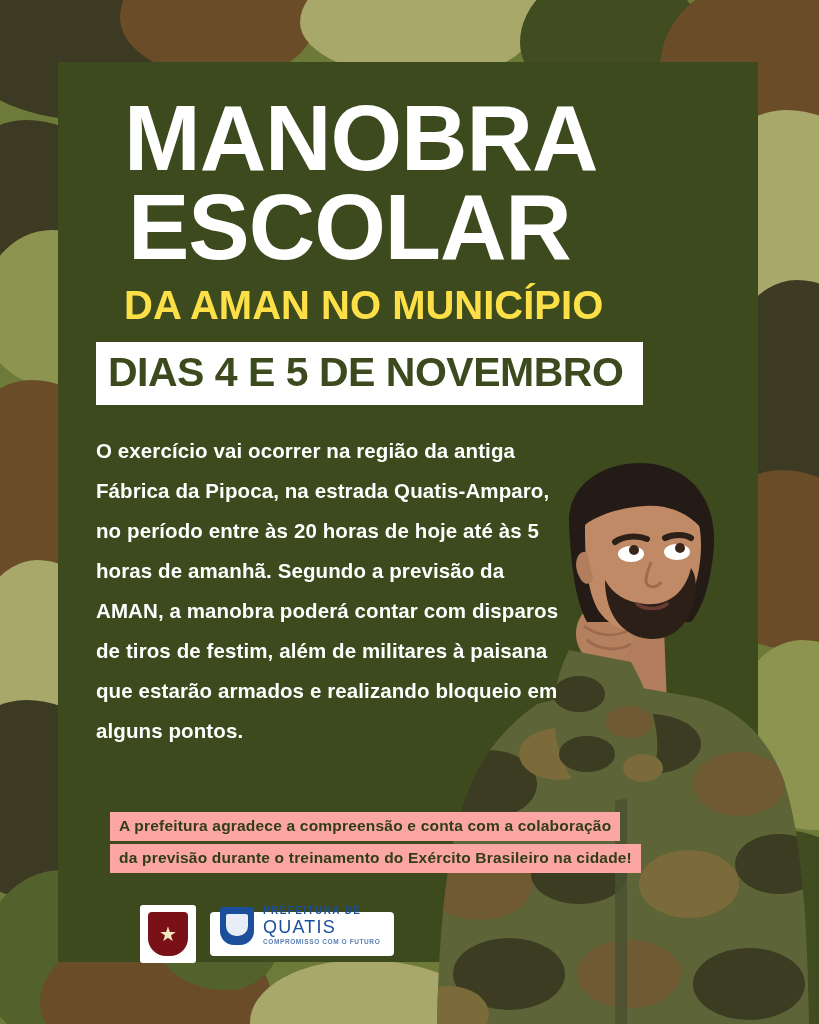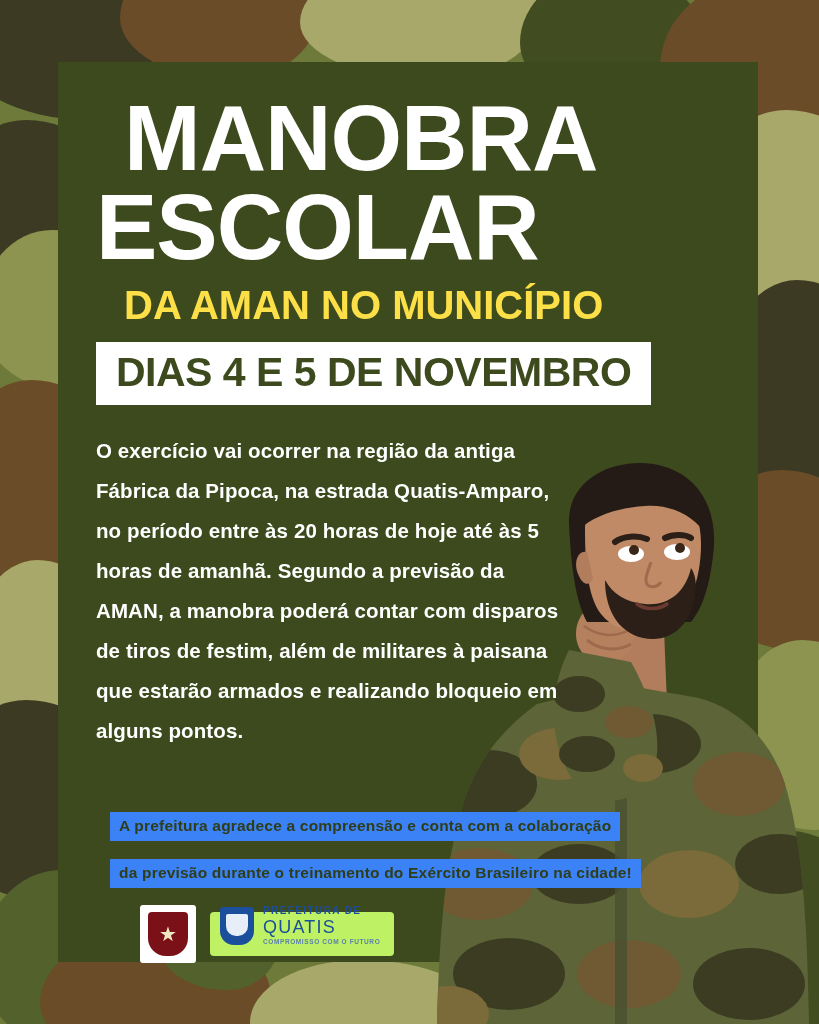--- a/index.html
+++ b/index.html
@@ -65,34 +65,35 @@
     margin: 0;
     text-align: left;
   }
   .title-1 {
     font-size: 92px;
     padding-left: 28px;
   }
   .title-2 {
     font-size: 92px;
     margin-top: 4px;
+    margin-left: 32px;
   }
   .subtitle {
     color: #fde047;
     font-weight: bold;
     font-size: 40px;
     letter-spacing: 0px;
     margin: 14px 0 0 28px;
   }
 
   .date-bar {
     margin-top: 14px;
     background: #ffffff;
     display: inline-block;
-    padding: 7px 20px 9px 20px;
+    padding: 7px 20px 9px 12px;
   }
   .date-bar span {
     color: #3c4a1d;
     font-weight: bold;
     font-size: 41px;
     letter-spacing: -0.5px;
     white-space: nowrap;
   }
 
   .body-text {
@@ -107,26 +108,26 @@
 
   .footer-note {
     position: absolute;
     left: 110px;
     top: 812px;
     width: 600px;
     z-index: 7;
   }
   .footer-note .line {
     display: block;
-    background: #3b82f6;
+    background: #fca5a5;
     color: #2f3d18;
     font-size: 15.5px;
     font-weight: bold;
     padding: 5px 9px 6px 9px;
-    margin-bottom: 18px;
+    margin-bottom: 3px;
     width: fit-content;
     letter-spacing: 0.2px;
   }
 
   
   .logos {
     position: absolute;
     left: 140px;
     top: 905px;
     z-index: 8;
@@ -154,21 +155,21 @@
     display: flex;
     align-items: center;
     justify-content: center;
   }
   .logo-army .star {
     color: #f0e8c0;
     font-size: 20px;
     line-height: 1;
   }
   .logo-pref {
-    background: #bef264;
+    background: #ffffff;
     border-radius: 4px;
     padding: 7px 14px 23px 10px;
     display: flex;
     align-items: center;
     gap: 9px;
     height: 44px;
     box-sizing: border-box;
   }
   .logo-pref .crest {
     width: 34px;

